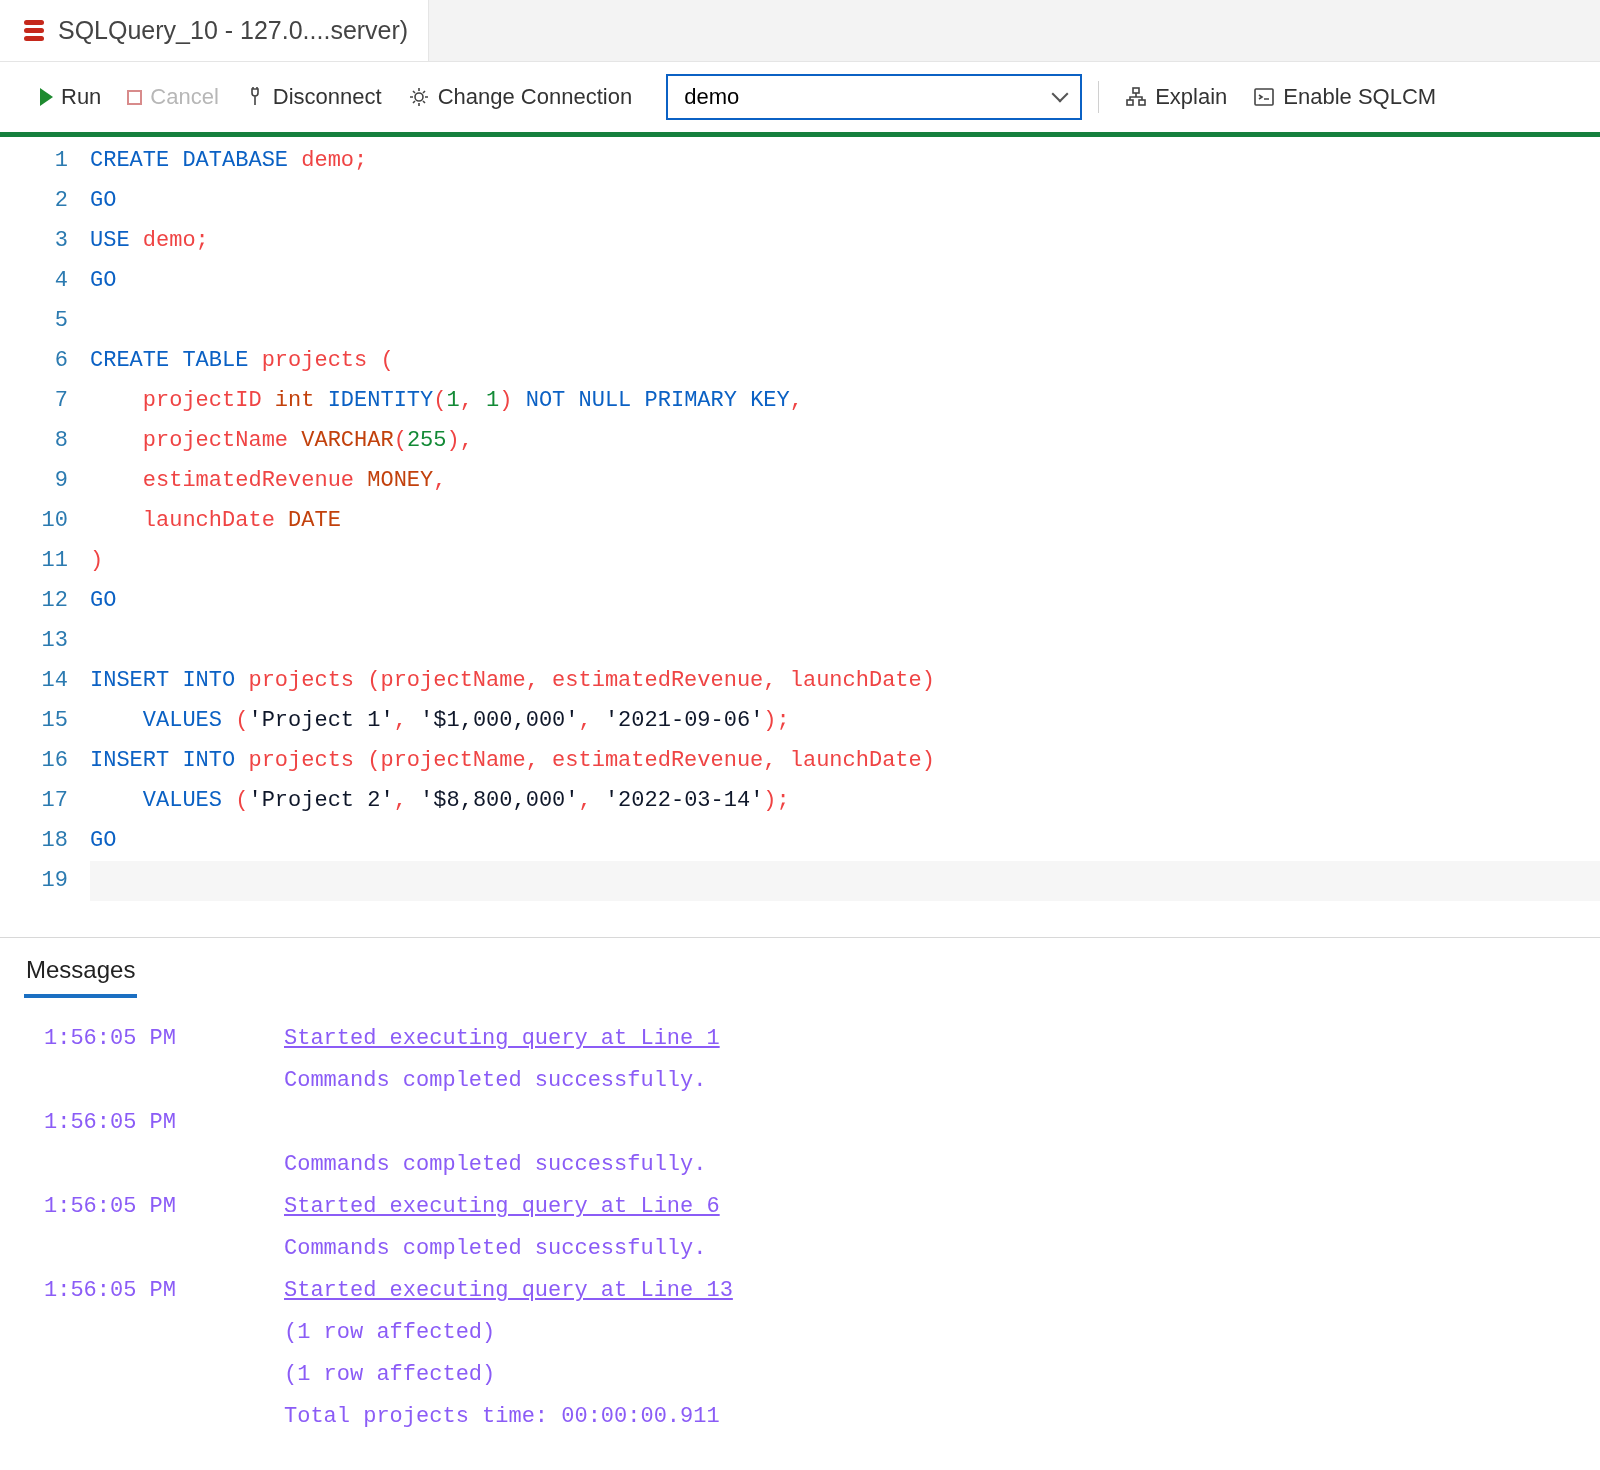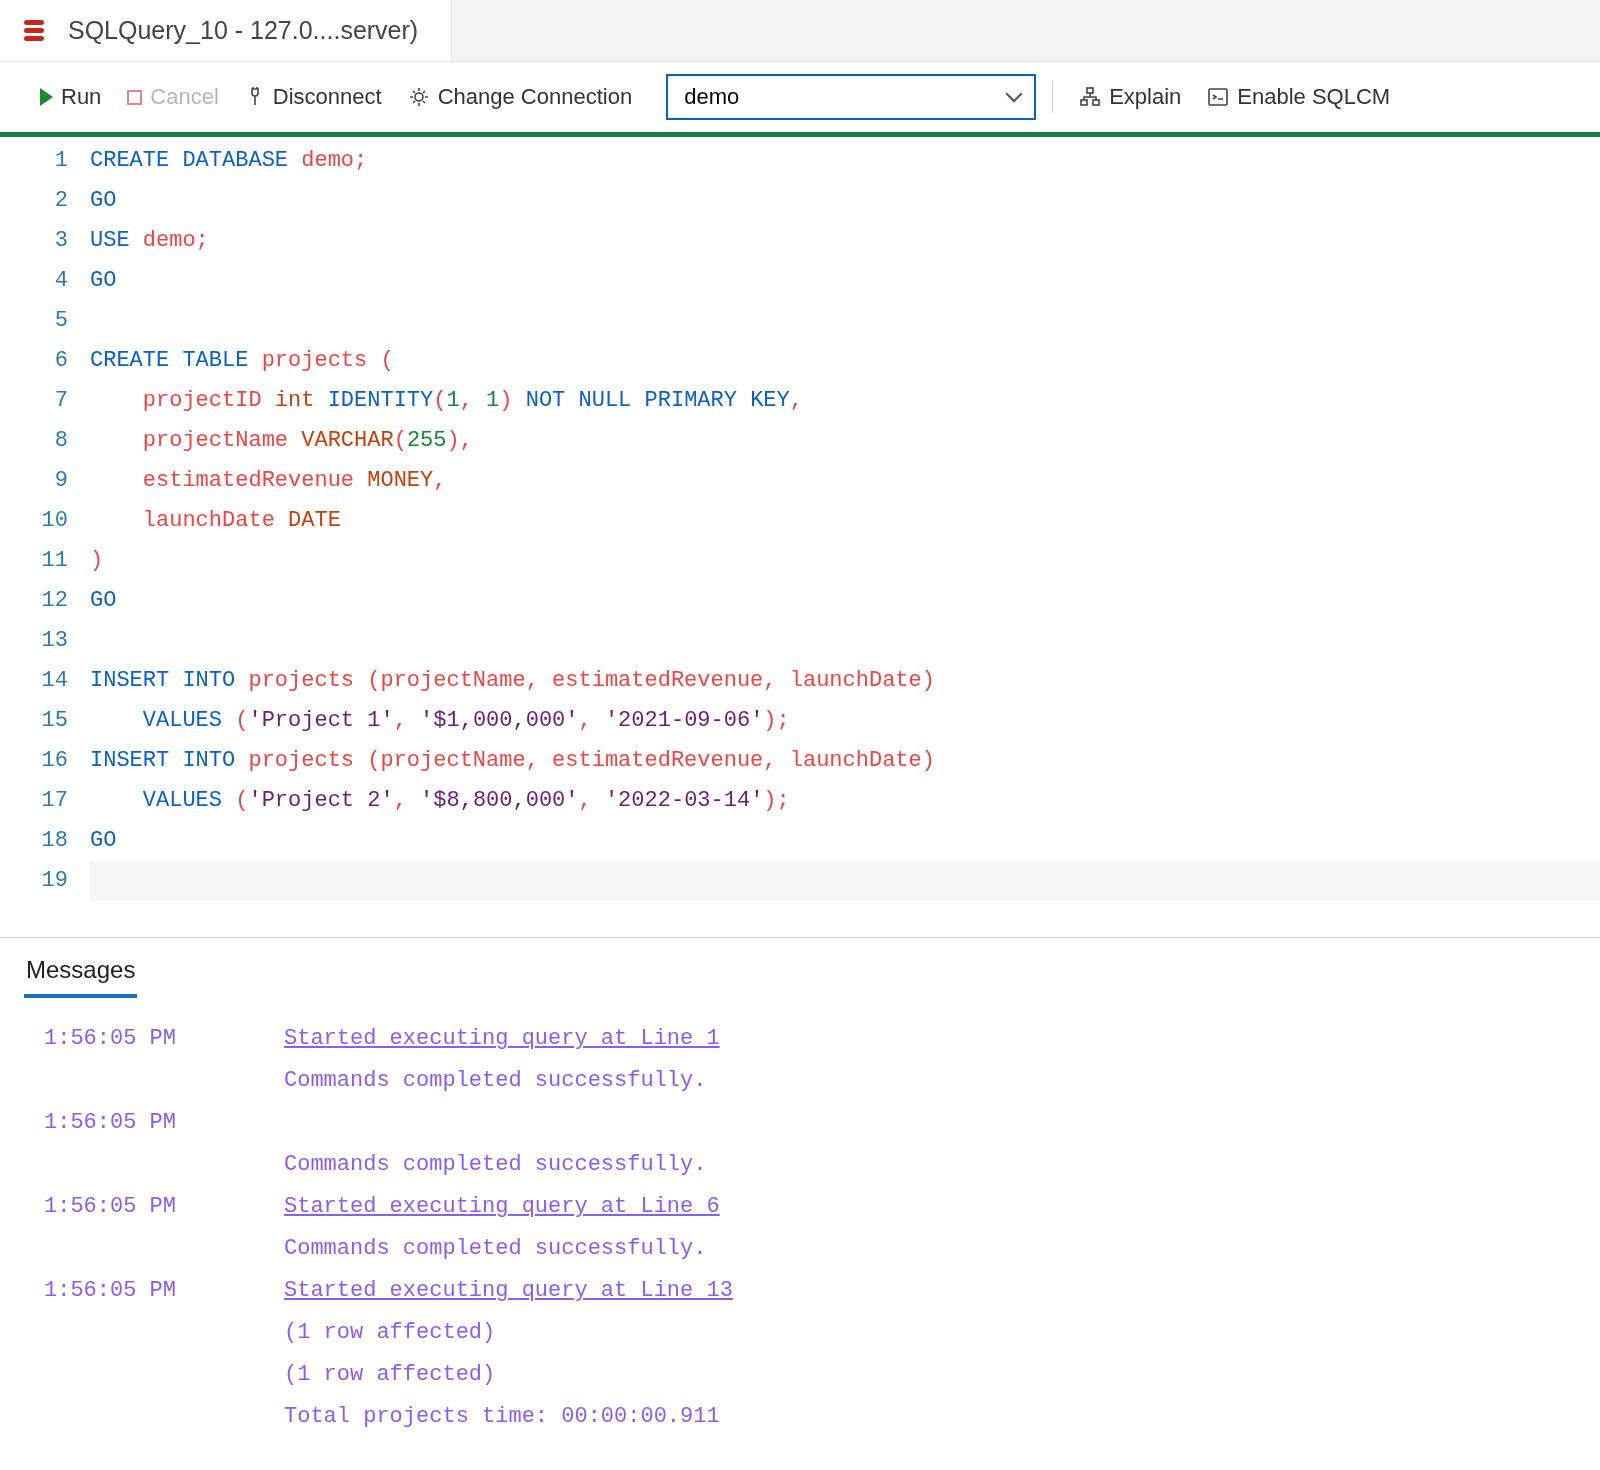--- a/index.html
+++ b/index.html
@@ -15,22 +15,22 @@
   .tab-bar {
     background: #f3f3f3;
     border-bottom: 1px solid #e5e5e5;
     display: flex;
     height: 62px;
   }
   .tab {
     background: #fff;
     display: flex;
     align-items: center;
-    padding: 0 33px 0 24px;
-    gap: 24px;
+    padding: 0 20px 0 24px;
+    gap: 14px;
     font-size: 25px;
     color: #444;
     border-right: 1px solid #e5e5e5;
   }
   .db-icon {
     display: inline-flex;
     flex-direction: column;
     gap: 3px;
   }
   .db-icon span {
@@ -64,21 +64,21 @@
   }
   .square-icon {
     width: 15px; height: 15px; border: 2px solid #d88b8b;
   }
   .icon-svg { flex-shrink: 0; }
   .db-select {
     border: 2px solid #0b61c4;
     display: flex;
     align-items: center;
     justify-content: space-between;
-    width: 370px;
+    width: 416px;
     height: 46px;
     padding: 0 14px 0 16px;
     margin-left: 18px;
     font-size: 22px;
   }
   .db-select input {
     border: none; outline: none; font-size: 22px; width: 80%;
     font-family: inherit; padding: 0;
   }
   .chev {
@@ -100,21 +100,21 @@
     width: 90px;
     user-select: none;
   }
   .code {
     white-space: pre;
     flex: 1;
   }
   .kw { color: #0b61c4; }
   .type { color: #c2410c; }
   .num { color: #138a36; }
-  .str { color: #701a75; }
+  .str { color: #0f172a; }
   .ident { color: #ef4444; }
   .cur-line-bg { background: #f6f6f6; display: inline-block; width: 100%; }
 
   .results {
     border-top: 1px solid #d8d8d8;
     padding: 14px 24px;
     margin-top: 16px;
   }
   .results-tab {
     display: inline-block;

